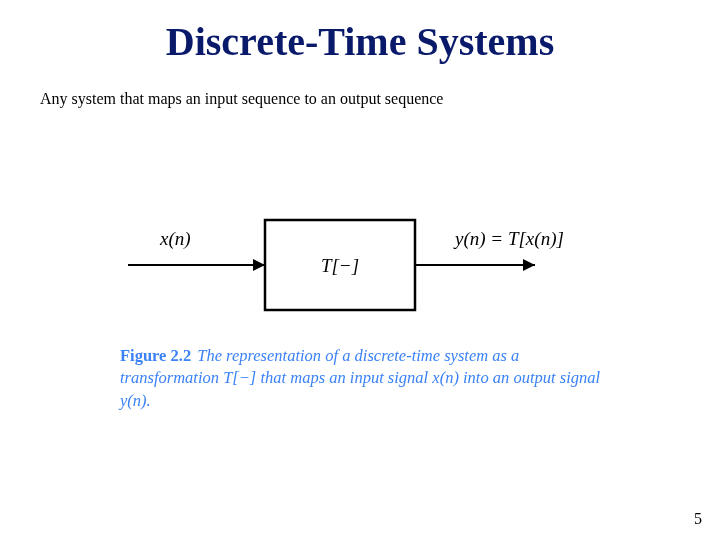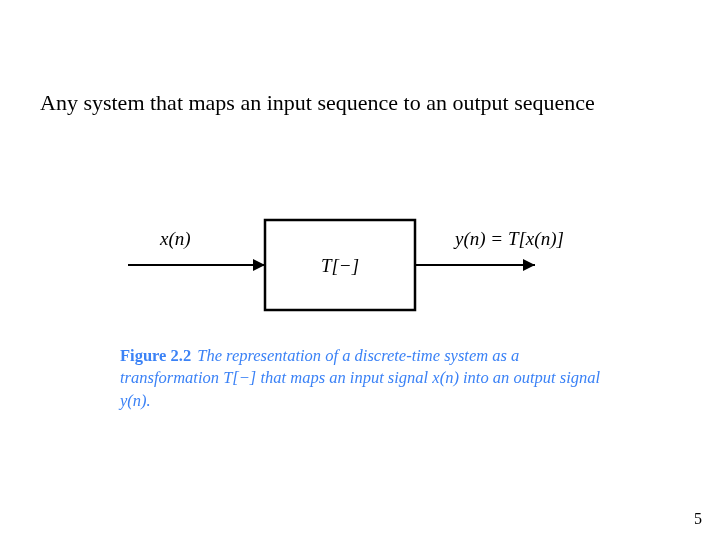--- a/index.html
+++ b/index.html
@@ -26,21 +26,21 @@
     text-align: center;
     font-size: 40px;
     font-weight: bold;
     color: #0a1a6b;
   }
   .subtitle {
     position: absolute;
     top: 90px;
     left: 40px;
     width: 640px;
-    font-size: 22px;
+    font-size: 16px;
     color: #000000;
   }
   .figure {
     position: absolute;
     top: 190px;
     left: 120px;
     width: 490px;
     height: 200px;
   }
   .caption {
@@ -69,20 +69,21 @@
     font-family: "Times New Roman", Times, serif;
     font-size: 19px;
     font-style: italic;
   }
 </style>
 </head>
 <body>
 
 <div class="slide">
 
+  <div class="title">Discrete-Time Systems</div>
 
   <div class="subtitle">Any system that maps an input sequence to an output sequence</div>
 
   <div class="figure">
     <svg width="490" height="150" viewBox="0 0 490 150">
 
       <line x1="8" y1="75" x2="145" y2="75" stroke="#000" stroke-width="2"></line>
 
       <polygon points="145,75 133,69 133,81" fill="#000"></polygon>
 

